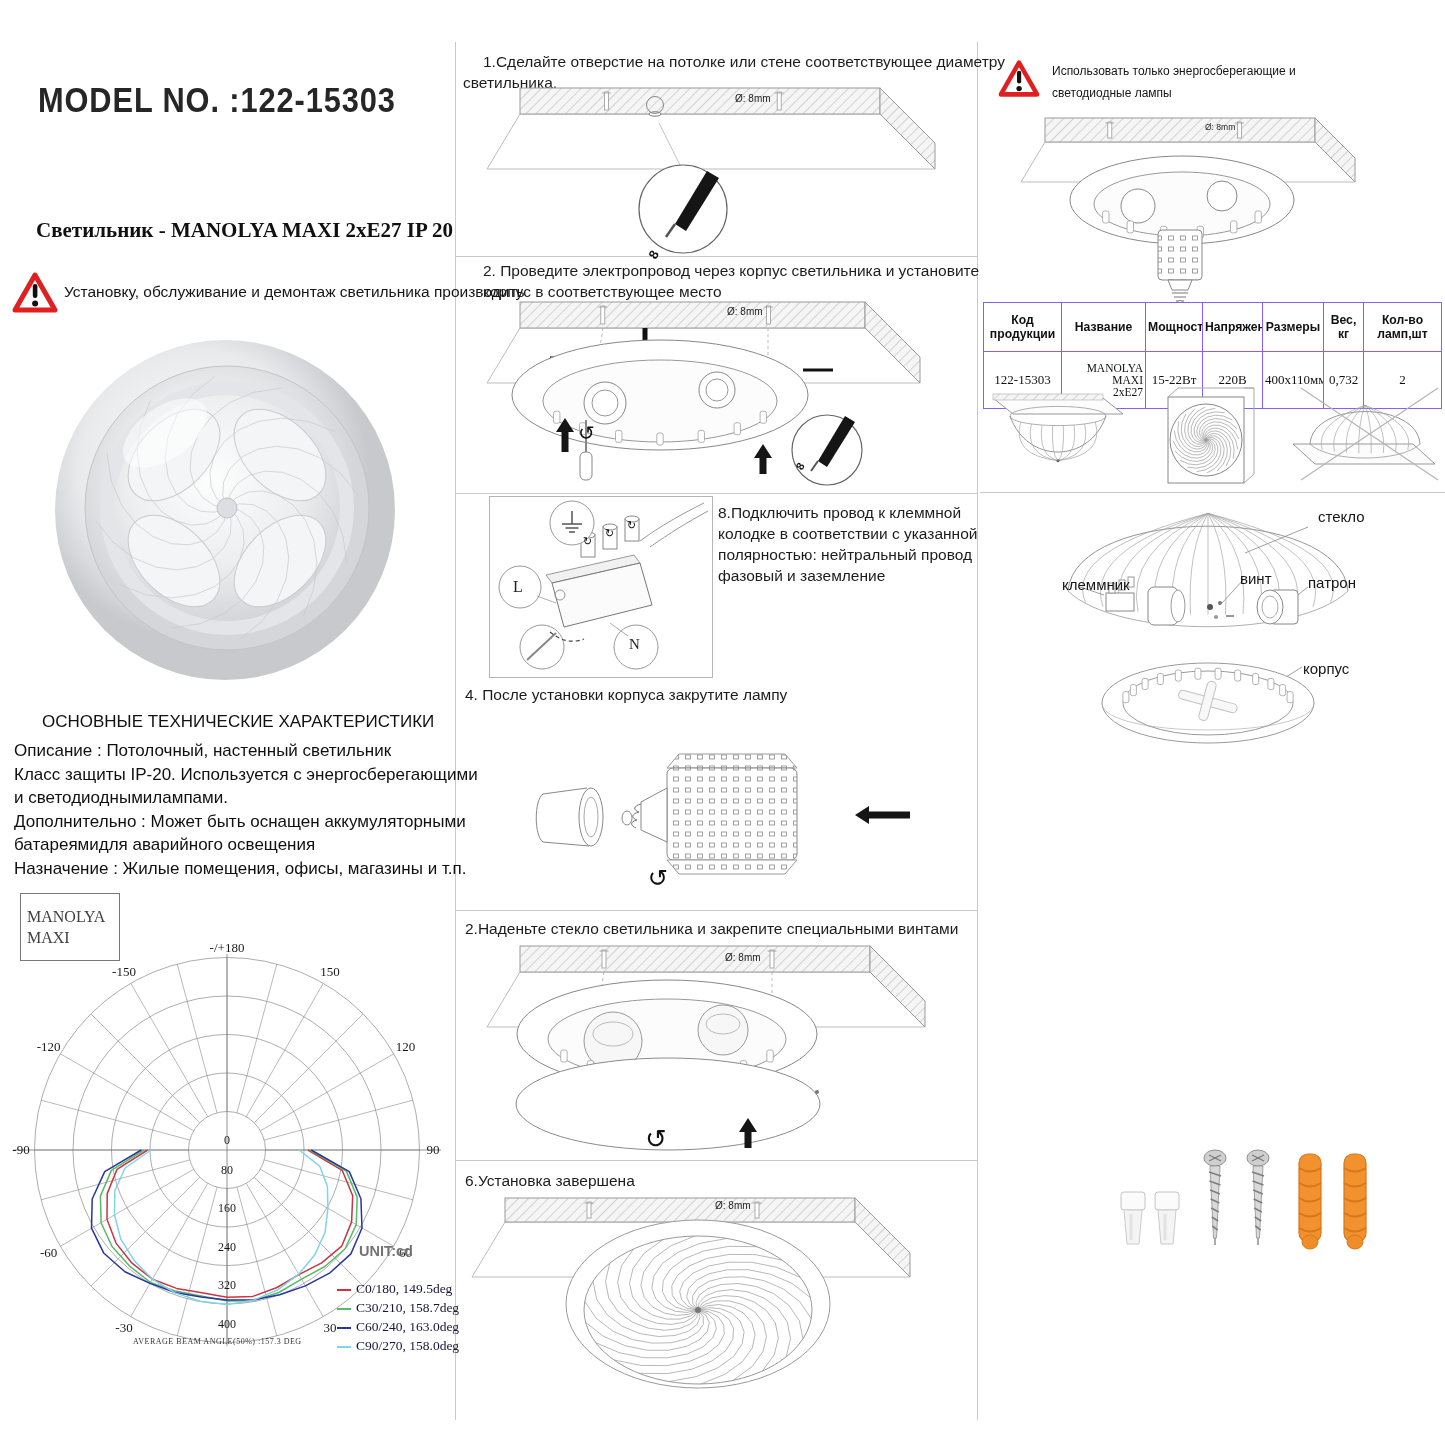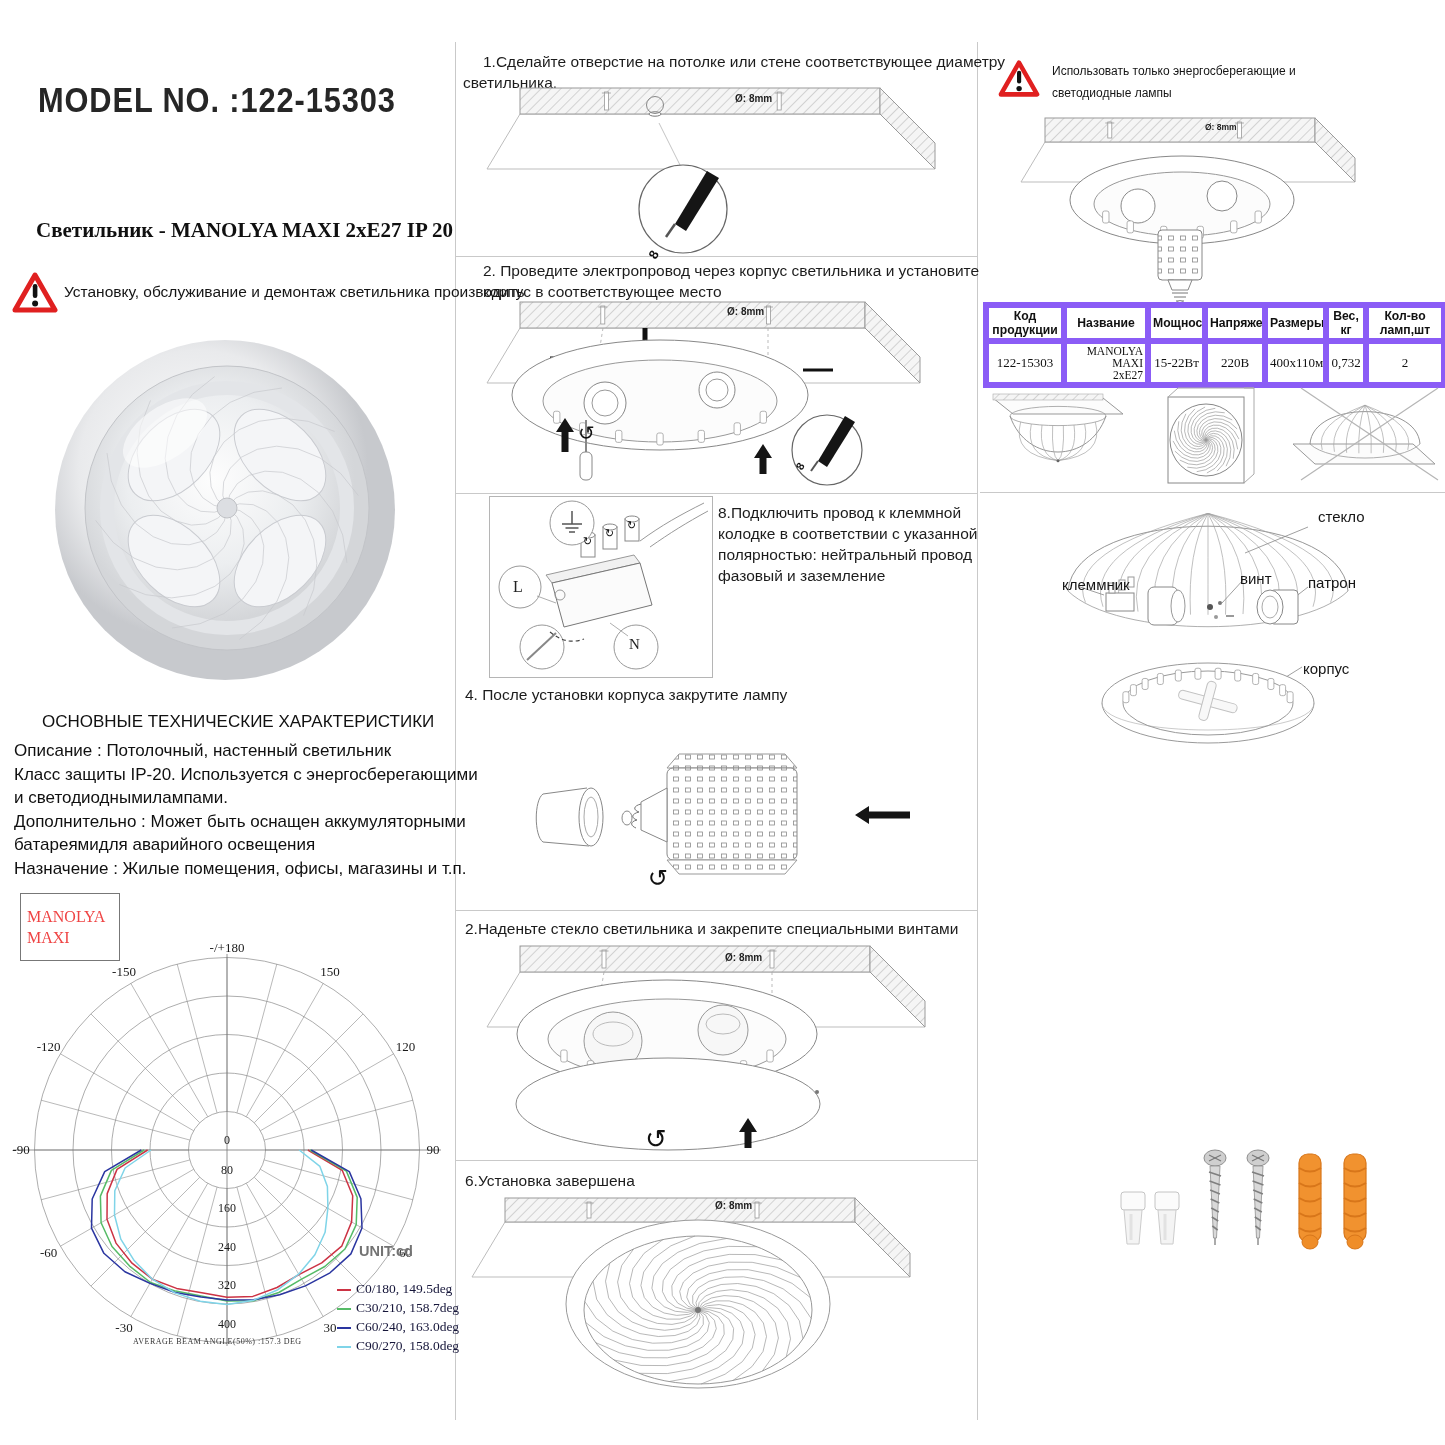--- a/index.html
+++ b/index.html
@@ -8,35 +8,35 @@
   .abs{position:absolute}
   .t{position:absolute;white-space:nowrap}
   .model-no{left:38px;top:80px;font-size:35px;font-weight:700;letter-spacing:1px;color:#262626;
             transform:scaleX(.88);transform-origin:left top}
   .prod-title{left:36px;top:218px;font-family:"Liberation Serif",serif;font-weight:700;font-size:21px;color:#101010}
   .warn-text{left:64px;top:283px;font-size:15.5px;color:#151515}
   .tech-head{left:42px;top:712px;font-size:17px;color:#111}
   .tech-lines{position:absolute;left:14px;top:739px}
   .tech-line{font-size:17px;line-height:23.5px;color:#101010;white-space:nowrap}
   .lamp-tbl{position:absolute;left:20px;top:893px;display:flex;border:1.4px solid #777;background:#fff}
-  .lamp-name{width:86px;padding:12px 6px;font-family:"Liberation Serif",serif;font-size:16px;line-height:21px;color:#ef4444}
+  .lamp-name{width:86px;padding:12px 6px;font-family:"Liberation Serif",serif;font-size:16px;line-height:21px;color:#404040}
   .lamp-vals{border-left:1.4px solid #777;font-size:14.5px;color:#111}
   .lamp-vals div{padding:1.5px 8px;white-space:nowrap}
   .lamp-vals div:first-child{border-bottom:1px solid #999}
   .step{position:absolute;font-size:15.5px;color:#1c1c1c;white-space:nowrap}
   .step3-text{position:absolute;left:718px;top:502px;width:262px;font-size:15.5px;line-height:21px;color:#1c1c1c}
-  .dia-label{position:absolute;font-size:10px;font-weight:700;color:#222;white-space:nowrap}
+  .dia-label{position:absolute;font-size:10px;font-weight:400;color:#222;white-space:nowrap}
   .rot{position:absolute;color:#111;line-height:1;font-family:"DejaVu Sans",sans-serif}
   .drill{position:absolute;font-weight:700;color:#111;font-family:"Liberation Sans",sans-serif}
   .wire-label{position:absolute;font-family:"Liberation Serif",serif;color:#222}
   .hline{position:absolute;height:1px;background:#c9c9c9}
   .vline{position:absolute;width:1px;background:#c9c9c9;top:42px;height:1378px}
   .rwarn{font-size:12px;color:#151515}
   .spec{position:absolute;left:983px;top:302px;border-collapse:collapse;table-layout:fixed;width:458px;background:#fff}
-  .spec th,.spec td{border:6px solid #8b5cf6;padding:1px 2px;text-align:center;overflow:hidden}
+  .spec th,.spec td{border:1px solid #8b5cf6;padding:10px 2px;text-align:center;overflow:hidden}
   .spec th{font-size:12.2px;font-weight:700;color:#111;height:26px}
   .spec td{font-family:"Liberation Serif",serif;font-size:13px;color:#111;height:34px;white-space:pre-line}
   .part-label{position:absolute;font-size:15px;color:#161616;white-space:nowrap}
   .legend{position:absolute;left:332px;top:305px}
   .lg-unit{font-family:Liberation Sans, sans-serif;font-size:14.5px;font-weight:700;color:#737373;margin:0 0 20px 22px}
   .lg-row{font-family:"Liberation Serif",serif;font-size:13.5px;color:#16163a;line-height:19px;white-space:nowrap}
   .lg-dash{display:inline-block;width:14px;height:2.5px;margin-right:5px;vertical-align:middle}
   .chart-note{position:absolute;left:128px;top:399px;font-family:"Liberation Serif",serif;font-size:8px;
               letter-spacing:.5px;color:#333;white-space:nowrap}
 </style>

